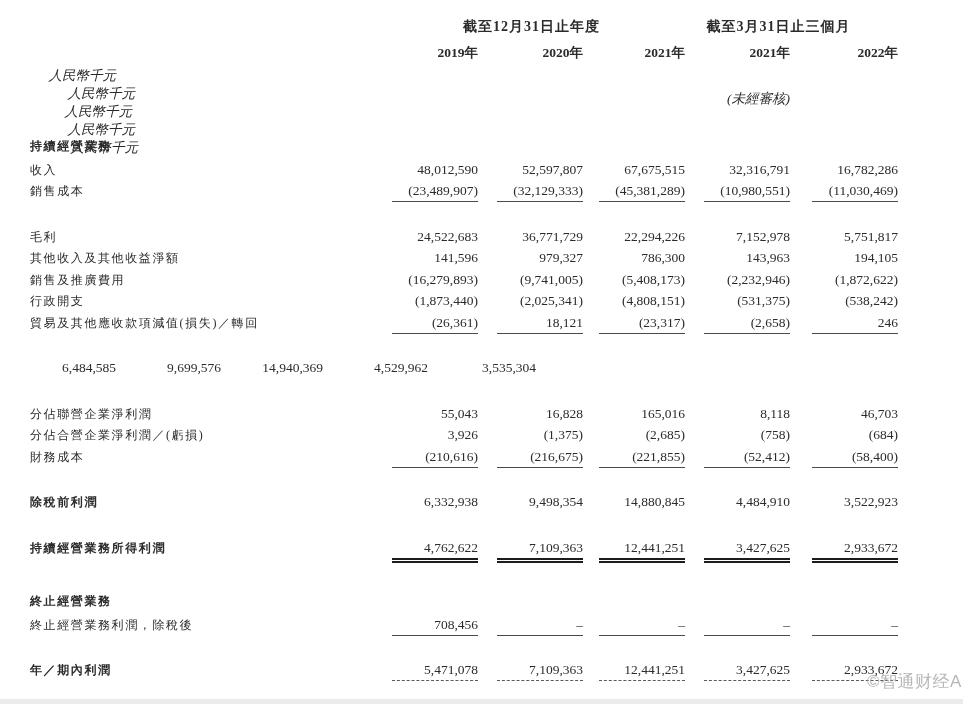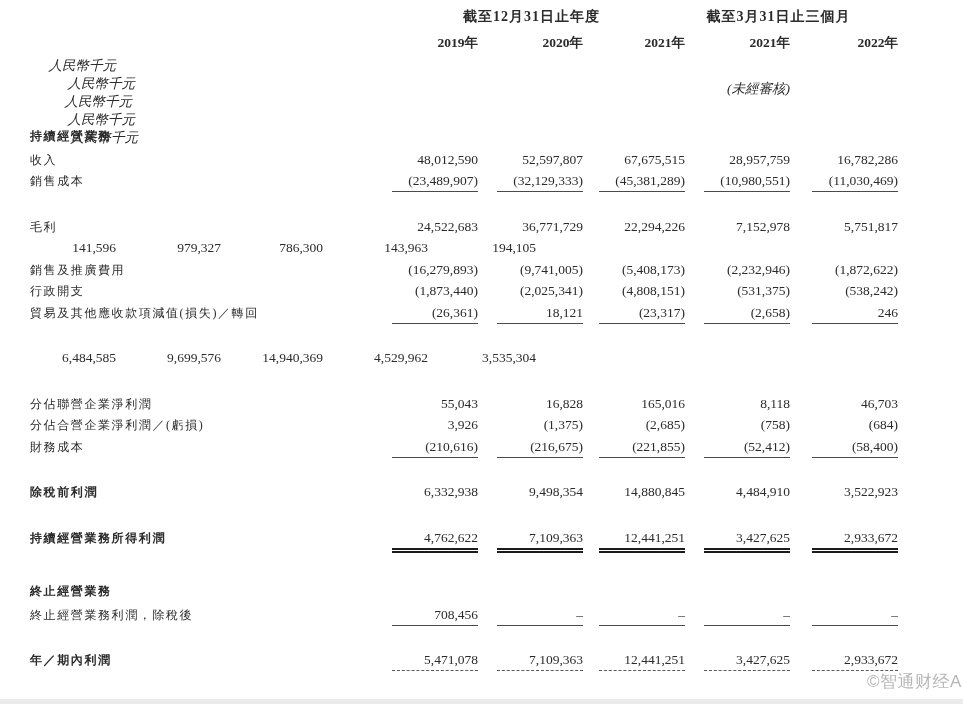--- a/index.html
+++ b/index.html
@@ -2,21 +2,21 @@
 <html><head>
 <meta charset="utf-8">
 <style>
   html,body{margin:0;padding:0;background:#fff;}
   .page{
     position:relative;
     width:963px;height:704px;
     overflow:hidden;
     background:#ffffff;
     box-sizing:border-box;
-    padding:8px 0 0 30px;
+    padding:18px 0 0 30px;
     font-family:"Liberation Serif","DejaVu Serif",serif;
     color:#2b2b2b;
   }
   .row{display:flex;align-items:baseline;height:21.5px;}
   .cell{flex:0 0 auto;}
   .cell.label{width:362px;font-size:12px;letter-spacing:1.6px;line-height:1.1;white-space:nowrap;}
   .cell.num{text-align:right;font-size:13.5px;white-space:nowrap;}
   .c0{width:86px}.c1{width:105px}.c2{width:102px}.c3{width:105px}.c4{width:108px}
   .val{display:inline-block;min-width:86px;text-align:right;}
   .rule-single{border-bottom:1px solid #4a4a4a;padding-bottom:2px;}
@@ -85,41 +85,42 @@
 
   <div id="tbody">
       <div class="row">
         <div class="cell label bold">持續經營業務</div>
       </div>
       <div class="row">
         <div class="cell label">收入</div>
         <div class="cell num c0"><span class="val">48,012,590</span></div>
         <div class="cell num c1"><span class="val">52,597,807</span></div>
         <div class="cell num c2"><span class="val">67,675,515</span></div>
-        <div class="cell num c3"><span class="val">28,957,759</span></div>
+        <div class="cell num c3"><span class="val">32,316,791</span></div>
         <div class="cell num c4"><span class="val">16,782,286</span></div>
       </div>
       <div class="row">
         <div class="cell label">銷售成本</div>
         <div class="cell num c0"><span class="val rule-single">(23,489,907)</span></div>
         <div class="cell num c1"><span class="val rule-single">(32,129,333)</span></div>
         <div class="cell num c2"><span class="val rule-single">(45,381,289)</span></div>
         <div class="cell num c3"><span class="val rule-single">(10,980,551)</span></div>
         <div class="cell num c4"><span class="val rule-single">(11,030,469)</span></div>
       </div>
       <div class="gap"></div>
       <div class="row">
         <div class="cell label">毛利</div>
         <div class="cell num c0"><span class="val">24,522,683</span></div>
         <div class="cell num c1"><span class="val">36,771,729</span></div>
         <div class="cell num c2"><span class="val">22,294,226</span></div>
         <div class="cell num c3"><span class="val">7,152,978</span></div>
         <div class="cell num c4"><span class="val">5,751,817</span></div>
       </div>
       <div class="row">
+        <div class="cell label">其他收入及其他收益淨額</div>
         <div class="cell num c0"><span class="val">141,596</span></div>
         <div class="cell num c1"><span class="val">979,327</span></div>
         <div class="cell num c2"><span class="val">786,300</span></div>
         <div class="cell num c3"><span class="val">143,963</span></div>
         <div class="cell num c4"><span class="val">194,105</span></div>
       </div>
       <div class="row">
         <div class="cell label">銷售及推廣費用</div>
         <div class="cell num c0"><span class="val">(16,279,893)</span></div>
         <div class="cell num c1"><span class="val">(9,741,005)</span></div>

